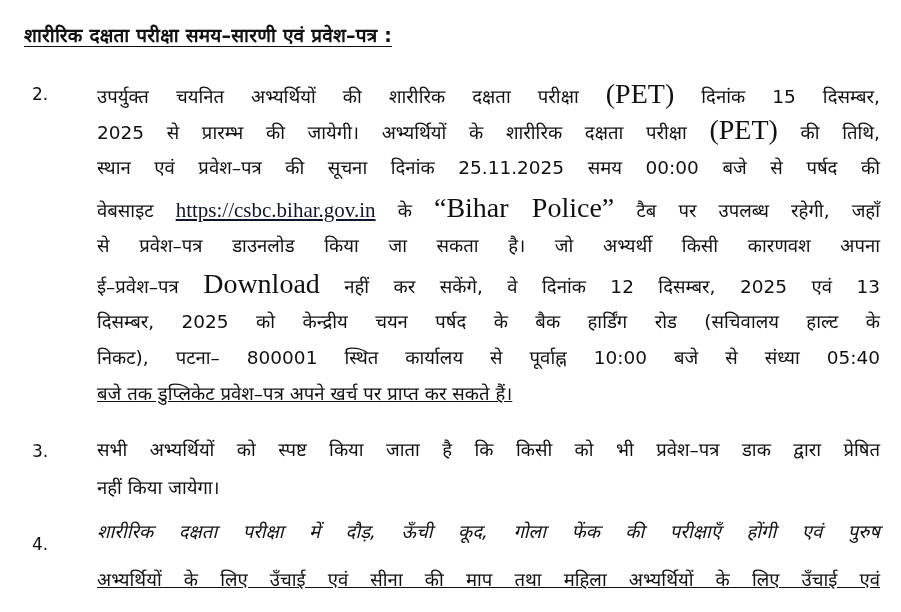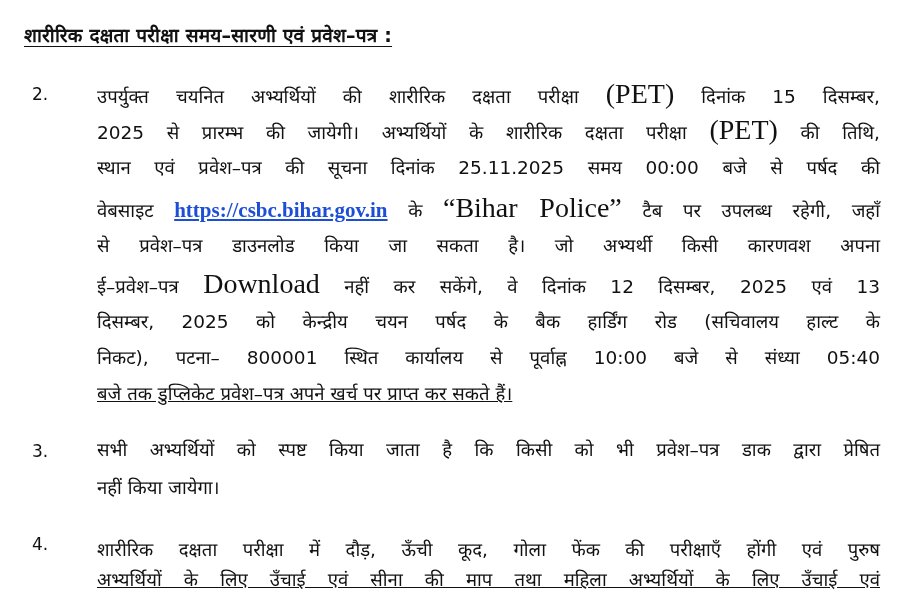--- a/index.html
+++ b/index.html
@@ -6,21 +6,21 @@
   body { width:901px; height:612px; overflow:hidden; position:relative;
          font-family:"DejaVu Sans", sans-serif; color:#111; }
   .heading { position:absolute; left:24px; top:22px; font-size:19px; font-weight:bold;
              text-decoration:underline; text-underline-offset:4px; white-space:nowrap; letter-spacing:0.2px; }
   .para { position:absolute; left:0; width:901px; }
   .num { position:absolute; left:32px; font-size:17px; }
   .line { position:absolute; left:97px; width:783px; font-size:18.5px; white-space:nowrap;
           text-align:justify; text-align-last:justify; height:36px; line-height:36px; }
   .line.last { text-align-last:left; }
   .latin { font-family:"Liberation Serif", serif; font-size:28px; }
-  .link { font-family:"Liberation Serif", serif; font-weight:bold; text-decoration:underline; font-size:21px; color:#1d4ed8; }
+  .link { font-family:"Liberation Serif", serif; font-weight:normal; text-decoration:underline; font-size:21px; color:#0f172a; }
 </style>
 </head>
 <body>
 
 <div>
   <div class="heading">शारीरिक दक्षता परीक्षा समय–सारणी एवं प्रवेश–पत्र :</div>
 
   <div class="para">
     <div class="num" style="top:84px;">2.</div>
     <div class="line" style="top:76px;"><span>उपर्युक्त चयनित अभ्यर्थियों की शारीरिक दक्षता परीक्षा </span><span class="latin">(PET)</span><span> दिनांक 15 दिसम्बर,</span></div>
@@ -35,16 +35,16 @@
   </div>
 
   <div class="para">
     <div class="num" style="top:441px;">3.</div>
     <div class="line" style="top:432px;"><span>सभी अभ्यर्थियों को स्पष्ट किया जाता है कि किसी को भी प्रवेश–पत्र डाक द्वारा प्रेषित</span></div>
     <div class="line last" style="top:470px;"><span>नहीं किया जायेगा।</span></div>
   </div>
 
   <div class="para">
     <div class="num" style="top:534px;">4.</div>
-    <div class="line" style="top:532px;"><span>शारीरिक दक्षता परीक्षा में दौड़, ऊँची कूद, गोला फेंक की परीक्षाएँ होंगी एवं पुरुष</span></div>
+    <div class="line" style="top:514px;font-style:italic;"><span>शारीरिक दक्षता परीक्षा में दौड़, ऊँची कूद, गोला फेंक की परीक्षाएँ होंगी एवं पुरुष</span></div>
     <div class="line" style="top:562px;text-decoration:underline;"><span>अभ्यर्थियों के लिए उँचाई एवं सीना की माप तथा महिला अभ्यर्थियों के लिए उँचाई एवं</span></div>
   </div>
 </div>
 
 </body></html>

